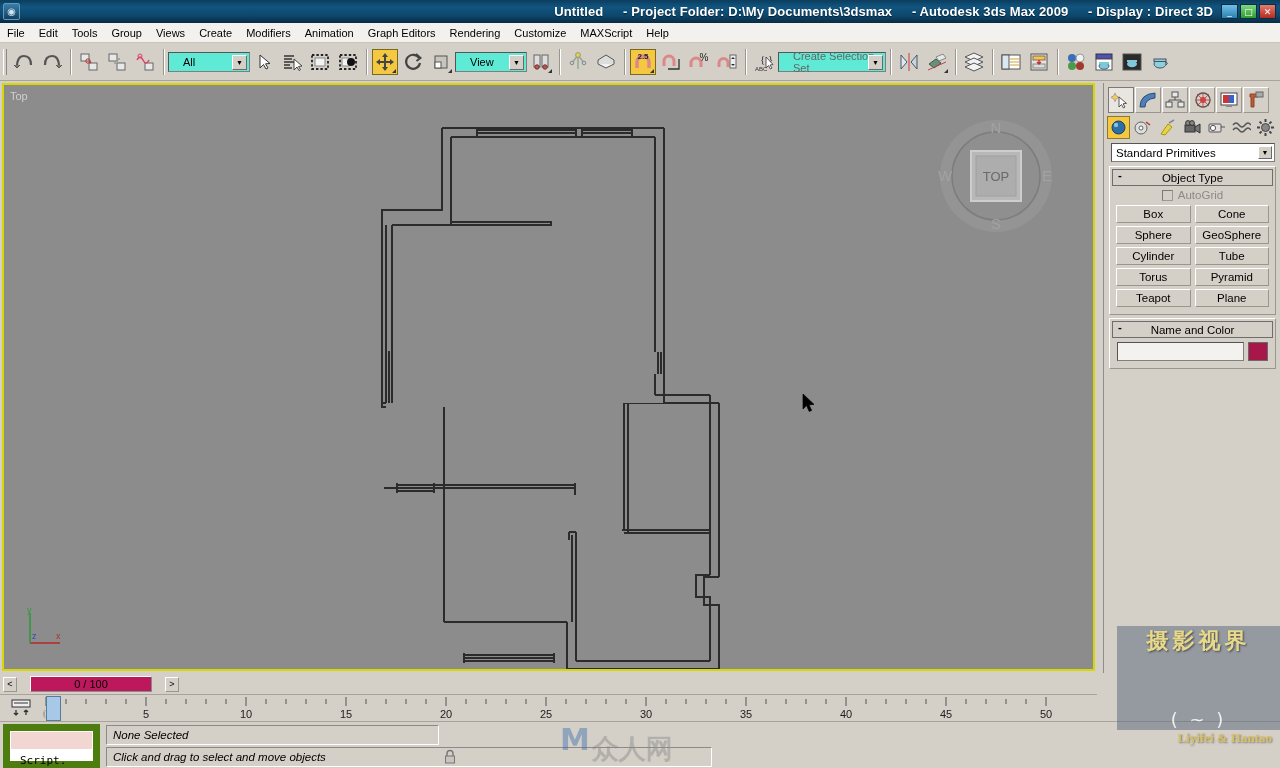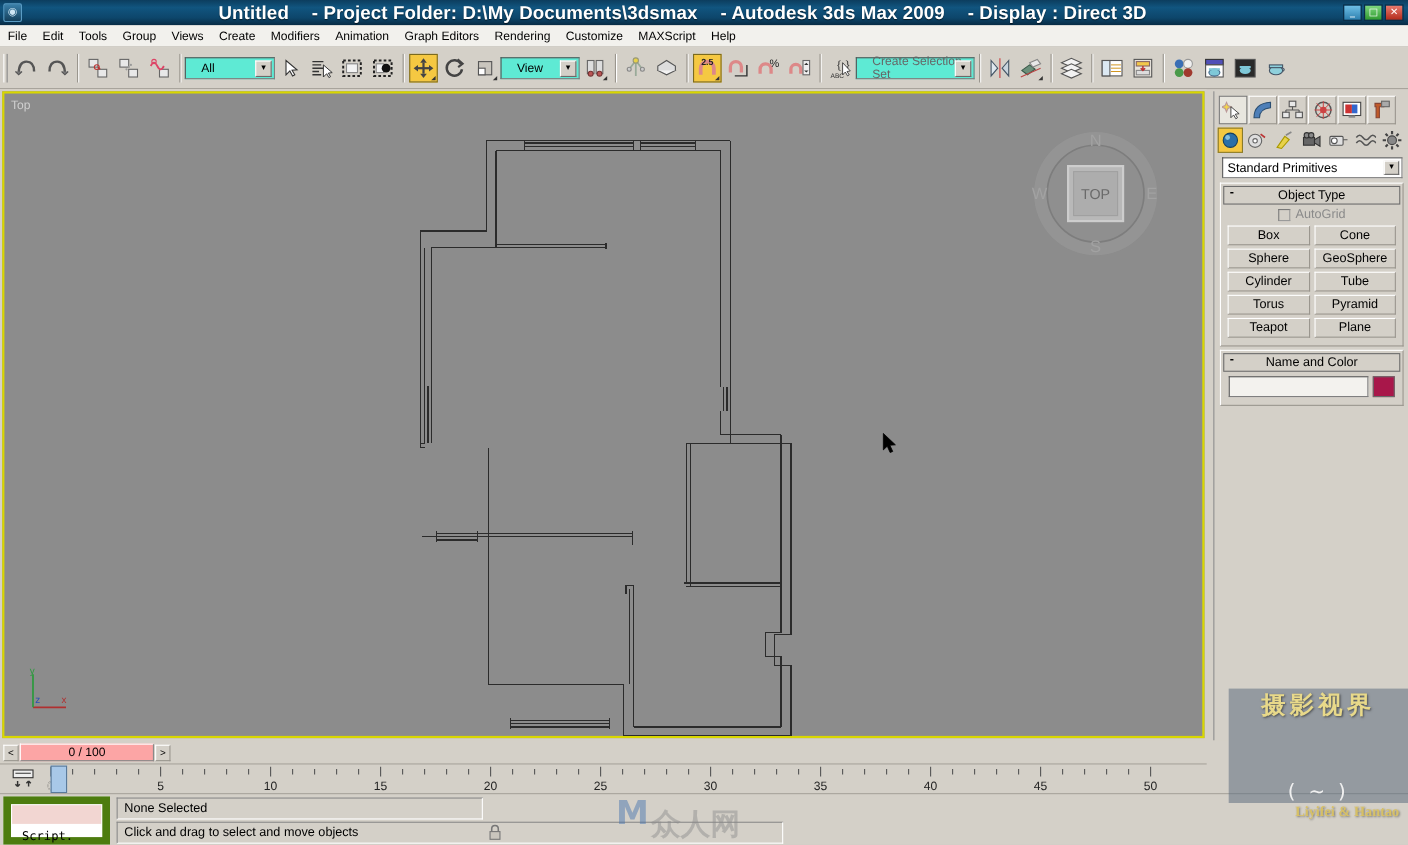--- a/index.html
+++ b/index.html
@@ -20,22 +20,22 @@
   }
   .app-logo {
     width: 17px; height: 17px; margin-left: 3px;
     background: linear-gradient(180deg,#3a7fa8,#14405c);
     border: 1px solid #5a9cc4; border-radius: 2px;
     color: #cfe6f4; font-size: 10px; font-weight: bold;
     display: flex; align-items: center; justify-content: center;
     font-family: "DejaVu Sans", sans-serif;
   }
   .title-text {
-    flex: 1; text-align: center; color: #ffffff;
-    font-weight: bold; font-size: 17px;
+    flex: 1; text-align: right; color: #ffffff;
+    font-weight: bold; font-size: 13px;
     text-shadow: 0 1px 1px rgba(0,0,0,.6);
     letter-spacing: .1px;
     white-space: nowrap;
   }
   .title-text span { margin: 0 8px; }
   .win-btns { display: flex; gap: 2px; margin-right: 4px; }
   .win-btn {
     width: 17px; height: 15px; border: 1px solid #0a2d47;
     display: flex; align-items: center; justify-content: center;
     font-size: 9px; color: #fff; font-family: "DejaVu Sans", sans-serif;
@@ -168,24 +168,24 @@
   .nc-color { width: 20px; height: 19px; border: 1px solid #6a6a6a; }
 
   
   .timeslider {
     position: absolute; left: 0; top: 675px; width: 1097px; height: 18px;
     background: #d4d0c8; display: flex; align-items: center; padding: 0 3px;
   }
   .ts-arrow { width: 14px; height: 15px; background: #d4d0c8;
               border: 1px solid #9a968e; border-top-color:#fff; border-left-color:#fff;
               display:flex; align-items:center; justify-content:center; font-size: 9px; }
-  .ts-field { width: 122px; height: 16px; background: #fca5a5;
+  .ts-field { width: 122px; height: 16px; background: #be185d;
               border: 1px solid #8a8a8a; border-top-color: #fff; border-left-color: #fff;
               display: flex; align-items: center; justify-content: center;
-              font-size: 11px; margin: 0 1px; color: #000; }
+              font-size: 11px; margin: 0 13px; color: #000; }
   .ts-track { flex: 1; height: 16px; }
 
   .trackbar {
     position: absolute; left: 0; top: 694px; width: 1097px; height: 27px;
     background: #d4d0c8; border-top: 1px solid #a8a49c;
   }
   .tb-icon { position: absolute; left: 10px; top: 3px; width: 22px; height: 20px; }
   .ruler { position: absolute; left: 38px; top: 0; right: 0; height: 27px; }
   .tb-handle {
     position: absolute; left: 46px; top: 1px; width: 15px; height: 25px;
@@ -201,21 +201,21 @@
     position: absolute; left: 3px; top: 2px; width: 97px; height: 44px;
     background: #fff; border: 7px solid #4d7c0f;
   }
   .sb-script .pink { height: 17px; background: #f2d6d2; margin: 1px; }
   .sb-script .lbl { font-family: "DejaVu Sans Mono", monospace;
                     font-size: 11px; padding: 4px 0 0 10px; color: #000; }
   .sb-field {
     background: #d4d0c8; border: 1px solid #8a8a8a;
     border-right-color:#fff; border-bottom-color:#fff;
     display: flex; align-items: center; padding-left: 6px;
-    font-size: 11.5px; color: #000;
+    font-size: 11.5px; color: #000; font-style: italic;
   }
   .sel-status { position: absolute; left: 106px; top: 3px; width: 333px; height: 20px; }
   .prompt { position: absolute; left: 106px; top: 25px; width: 606px; height: 20px; }
   .lock-ico { position: absolute; left: 443px; top: 26px; width: 14px; height: 17px; }
 
   
   .wm-photo {
     position: absolute; right: 0; bottom: 38px; width: 163px; height: 104px;
     background: rgba(95,110,128,.55);
     display: flex; flex-direction: column; align-items: center; justify-content: space-between;

